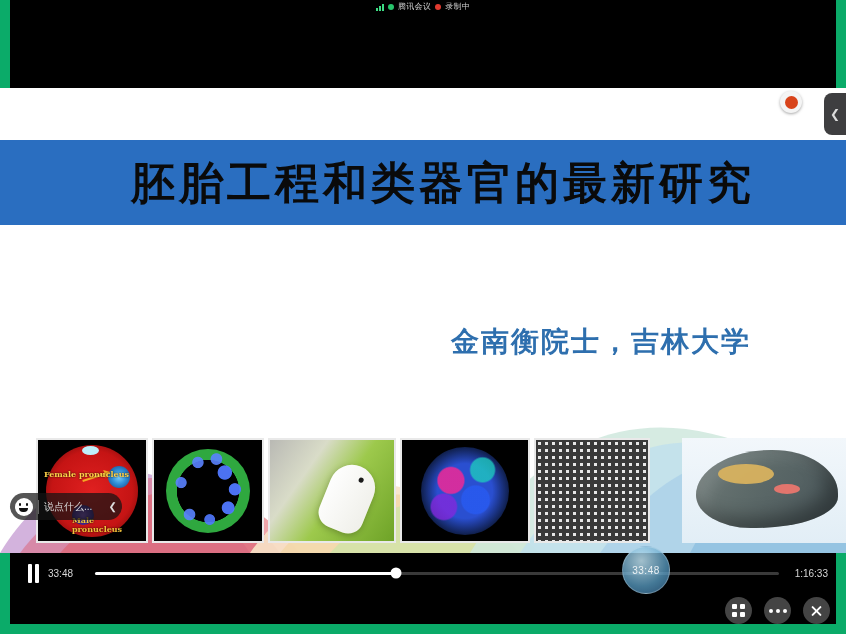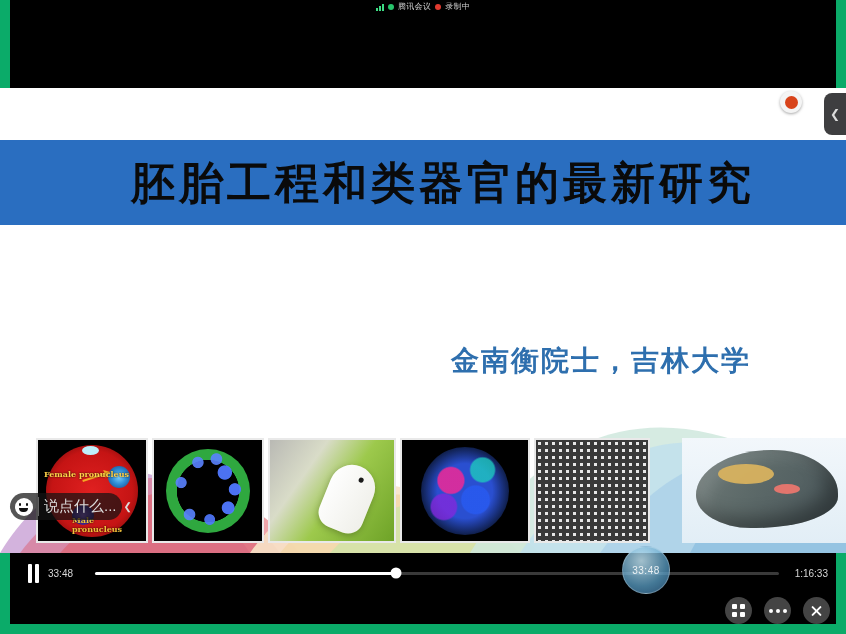--- a/index.html
+++ b/index.html
@@ -51,21 +51,21 @@
     font-size:44px;font-weight:700;color:#0a0a0a;
     letter-spacing:4px;
     padding-left:40px;
     white-space:nowrap;
   }
 
   
   .author{
     position:absolute;right:95px;top:235px;
     font-size:28px;font-weight:700;color:#2e6fae;
-    letter-spacing:2px;white-space:nowrap;margin-top:19px;
+    letter-spacing:2px;white-space:nowrap;
   }
 
   
   .waves{position:absolute;left:0;bottom:0;width:846px;height:170px;pointer-events:none;}
 
   
   .filmstrip{
     position:absolute;left:0;bottom:0;width:846px;height:115px;margin-left:22px;
   }
   .thumb{
@@ -148,21 +148,21 @@
   .chatbar{
     position:absolute;left:10px;top:493px;width:112px;height:27px;
     background:rgba(20,20,20,.72);border-radius:14px;z-index:22;
     display:flex;align-items:center;gap:5px;padding:0 5px;box-sizing:border-box;
   }
   .smiley{width:18px;height:18px;border-radius:50%;background:#fff;flex:0 0 auto;position:relative;}
   .smiley:before{content:"";position:absolute;left:4px;top:5px;width:2px;height:3px;border-radius:1px;background:#111;
     box-shadow:7px 0 0 #111;}
   .smiley:after{content:"";position:absolute;left:4px;top:10px;width:9px;height:4px;
     border-bottom-left-radius:9px;border-bottom-right-radius:9px;background:#111;}
-  .chat-ph{font-size:15px;color:#dcdcdc;white-space:nowrap;flex:1;border-left:1px solid rgba(255,255,255,.35);padding-left:5px;}
+  .chat-ph{font-size:10px;color:#dcdcdc;white-space:nowrap;flex:1;border-left:1px solid rgba(255,255,255,.35);padding-left:5px;}
   .chat-chev{font-size:10px;color:#ddd;padding-left:2px;}
 
   
   .sidehandle{
     position:absolute;right:0;top:93px;width:22px;height:42px;
     background:rgba(28,28,30,.85);border-radius:8px 0 0 8px;z-index:24;
     display:flex;align-items:center;justify-content:center;color:#dcdcdc;font-size:12px;
   }
   .rec-badge{
     position:absolute;right:44px;top:91px;width:22px;height:22px;border-radius:50%;

